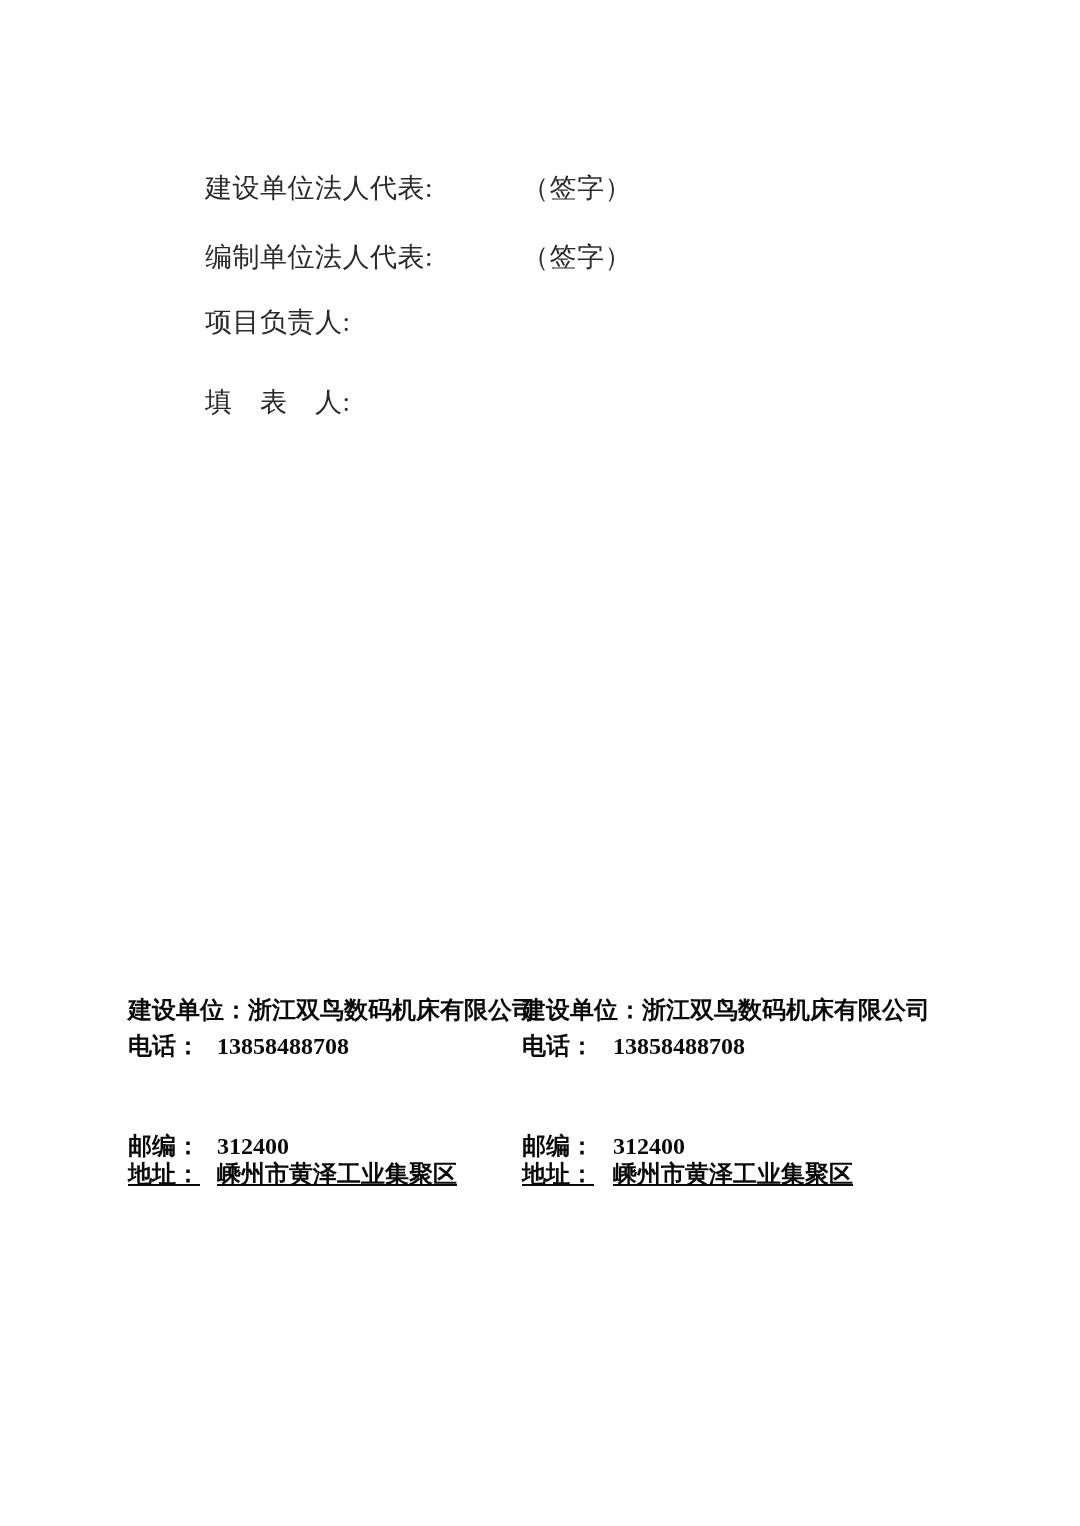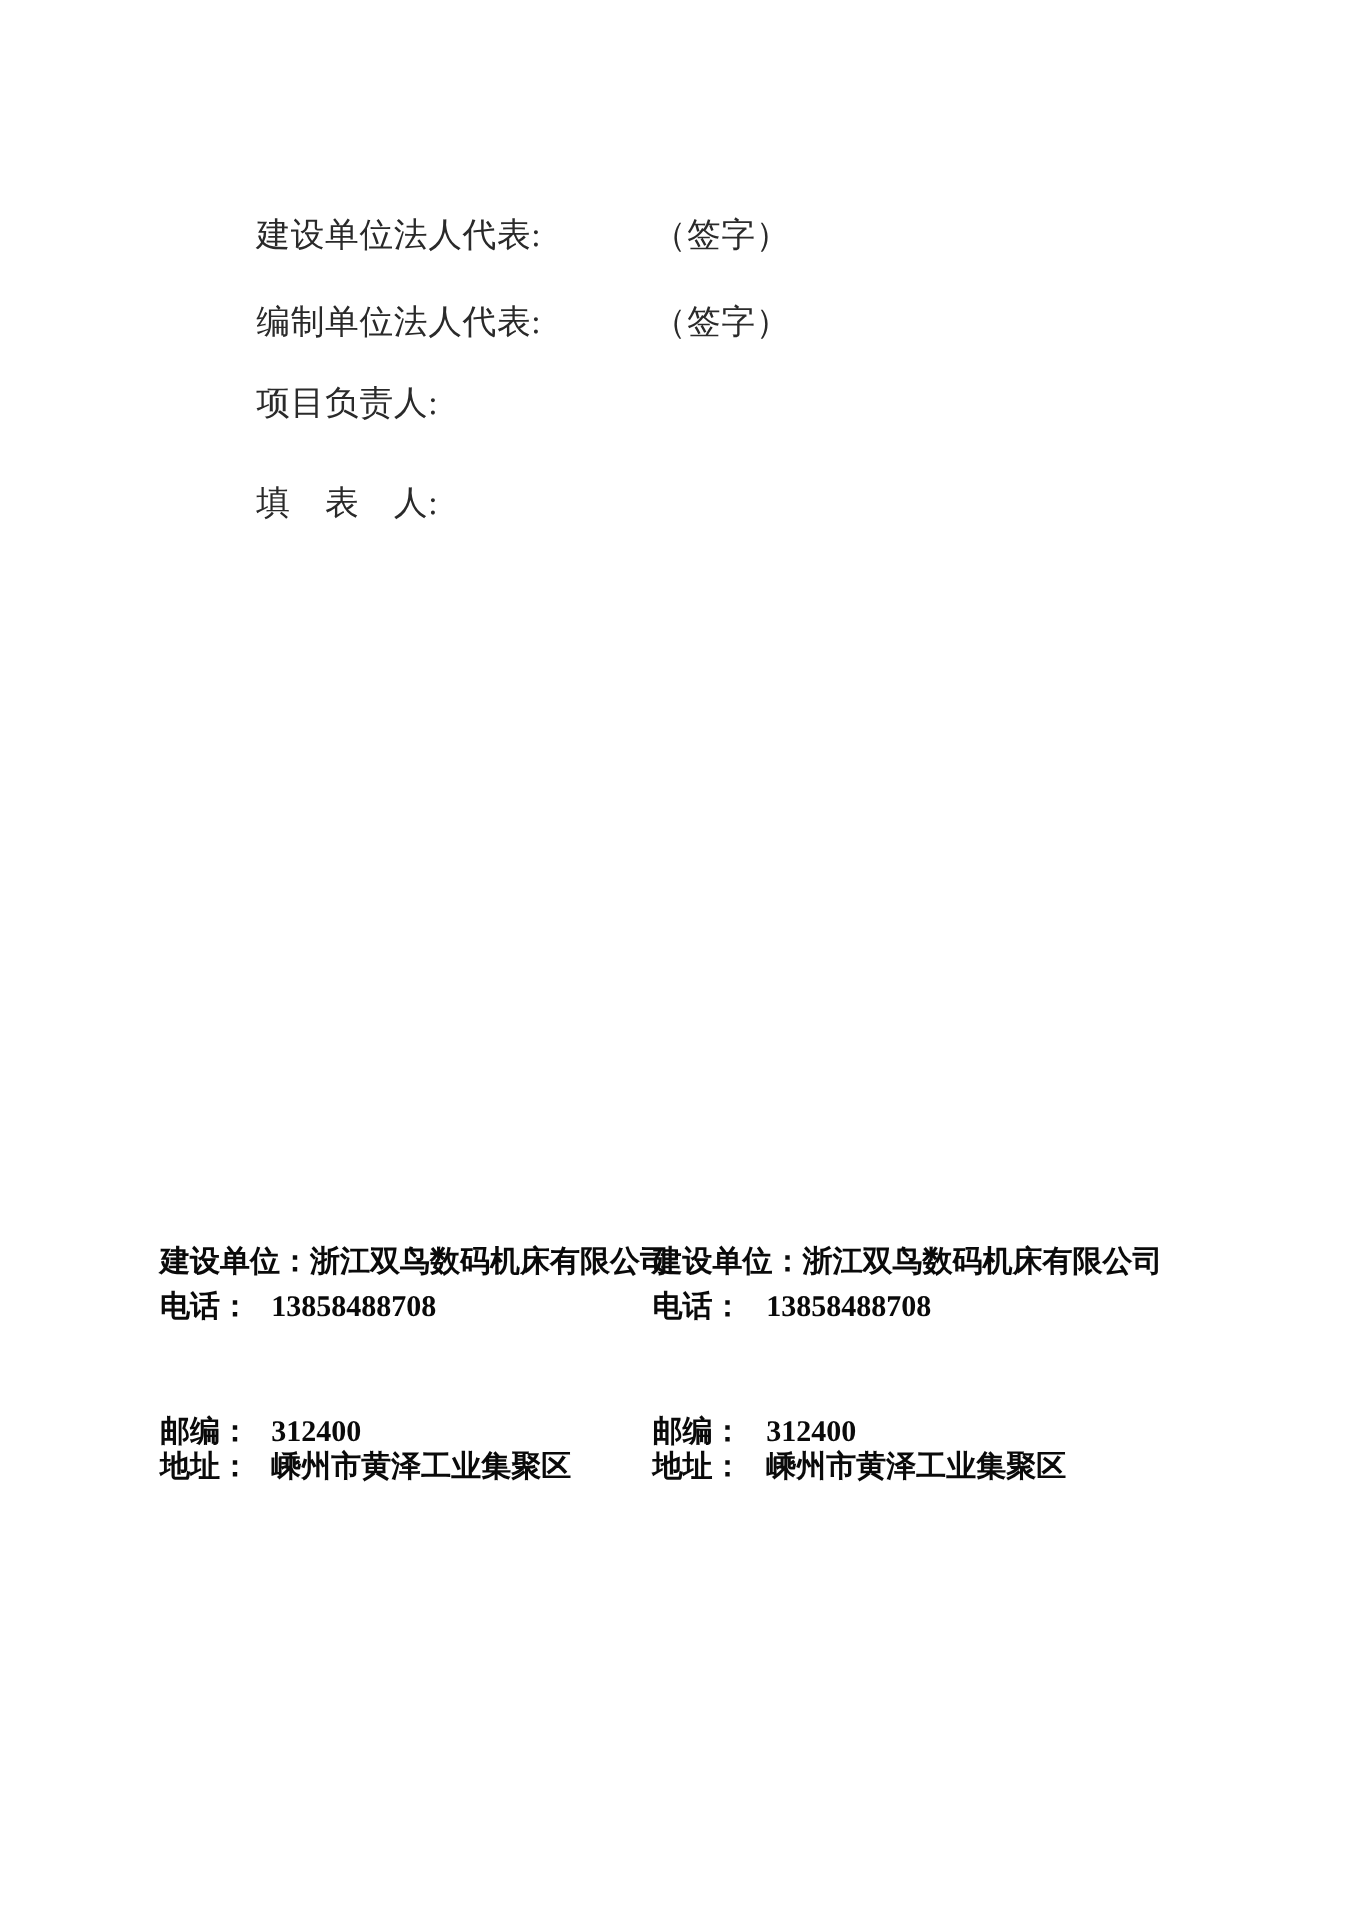--- a/index.html
+++ b/index.html
@@ -37,21 +37,21 @@
     position: absolute;
     font-size: 24px;
     line-height: 1.1;
     color: #0a0a0a;
     font-weight: 700;
     white-space: pre;
   }
   .ct-top-1 { top: 997px; }
   .ct-top-2 { top: 1033px; }
   .ct-top-3 { top: 1105px; margin-top: 28px; }
-  .ct-top-4 { top: 1161px; }
+  .ct-top-4 { top: 1161px; text-decoration: underline; }
 
   .ct-l-label { left: 128px; }
   .ct-l-value { left: 217px; }
   .ct-r-label { left: 522px; }
   .ct-r-value { left: 613px; }
 </style>
 </head>
 <body>
 
 <div class="page">

